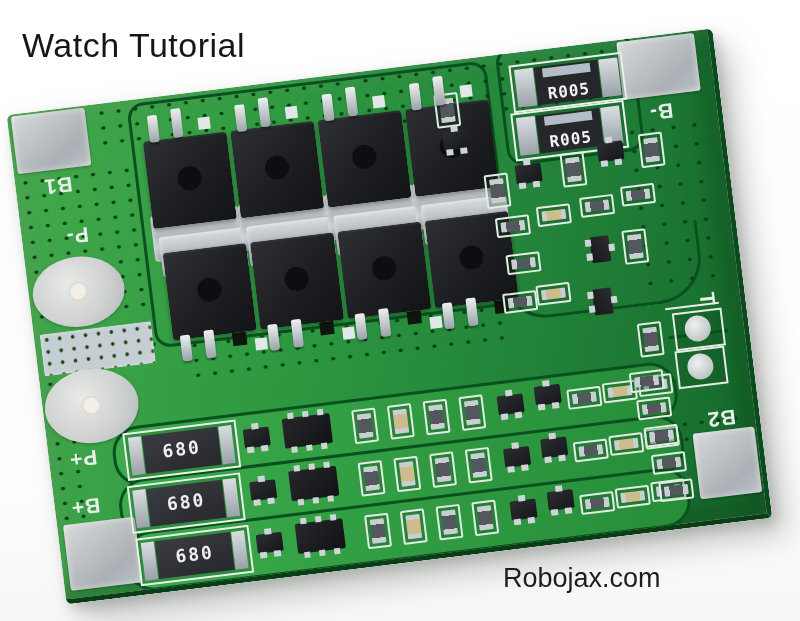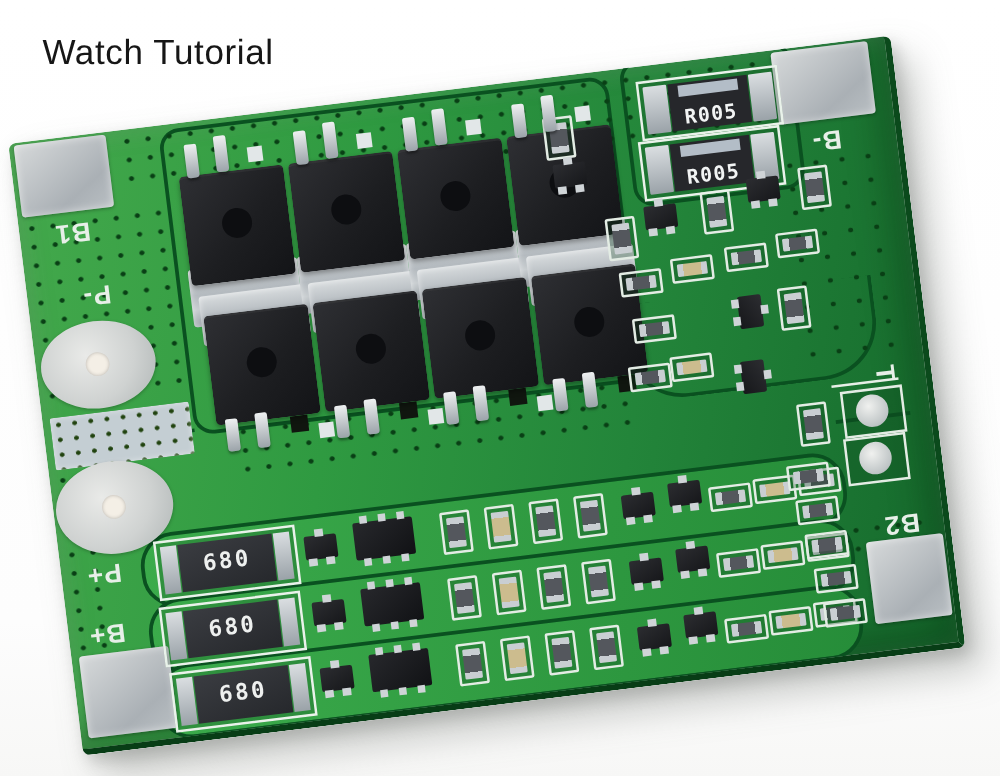--- a/index.html
+++ b/index.html
@@ -1,21 +1,21 @@
 <!DOCTYPE html>
 <html><head>
 <meta charset="utf-8">
 <style>
   html,body{margin:0;padding:0;}
   body{width:800px;height:621px;background:#ffffff;overflow:hidden;
        font-family:"Liberation Sans",sans-serif;position:relative;}
   .scene{position:absolute;inset:0;background:linear-gradient(180deg,#ffffff 0%,#fdfdfd 80%,#f7f7f6 100%);}
 
-  .caption{position:absolute;left:22px;top:26px;font-size:28px;color:#161616;
-           letter-spacing:.5px;z-index:20;margin-left:12px;}
+  .caption{position:absolute;left:22px;top:26px;font-size:34px;color:#161616;
+           letter-spacing:.5px;z-index:20;}
   .watermark{position:absolute;left:503px;top:563px;font-size:27px;color:#1d1d1d;z-index:20;}
 
   
   .board{position:absolute;left:34px;top:70px;width:706px;height:488px;
          transform:rotate(-7deg);transform-origin:50% 50%;
          background:linear-gradient(105deg,#44a94c 0%,#2f9a41 35%,#23853a 65%,#15692c 100%);
          border-radius:6px;border-right:5px solid #0b4a1c;border-bottom:5px solid #083d16;
          box-shadow:14px 18px 30px rgba(100,105,100,.35),4px 6px 12px rgba(100,105,100,.28),
                     inset -10px -12px 30px rgba(0,35,10,.35), inset 4px 4px 18px rgba(255,255,255,.12);
          overflow:hidden;z-index:10;}
@@ -441,13 +441,14 @@
       <div class="pbox v" style="left: 426px; top: 32px; width: 20px; height: 30px;">
         <b></b>
       </div>
       <div class="sot" style="left: 430px; top: 70px;">
         <i></i>
         <i></i>
         <i></i>
       </div>
     </div>
 
+  <div class="watermark">Robojax.com</div>
 </div>
 
 </body></html>

